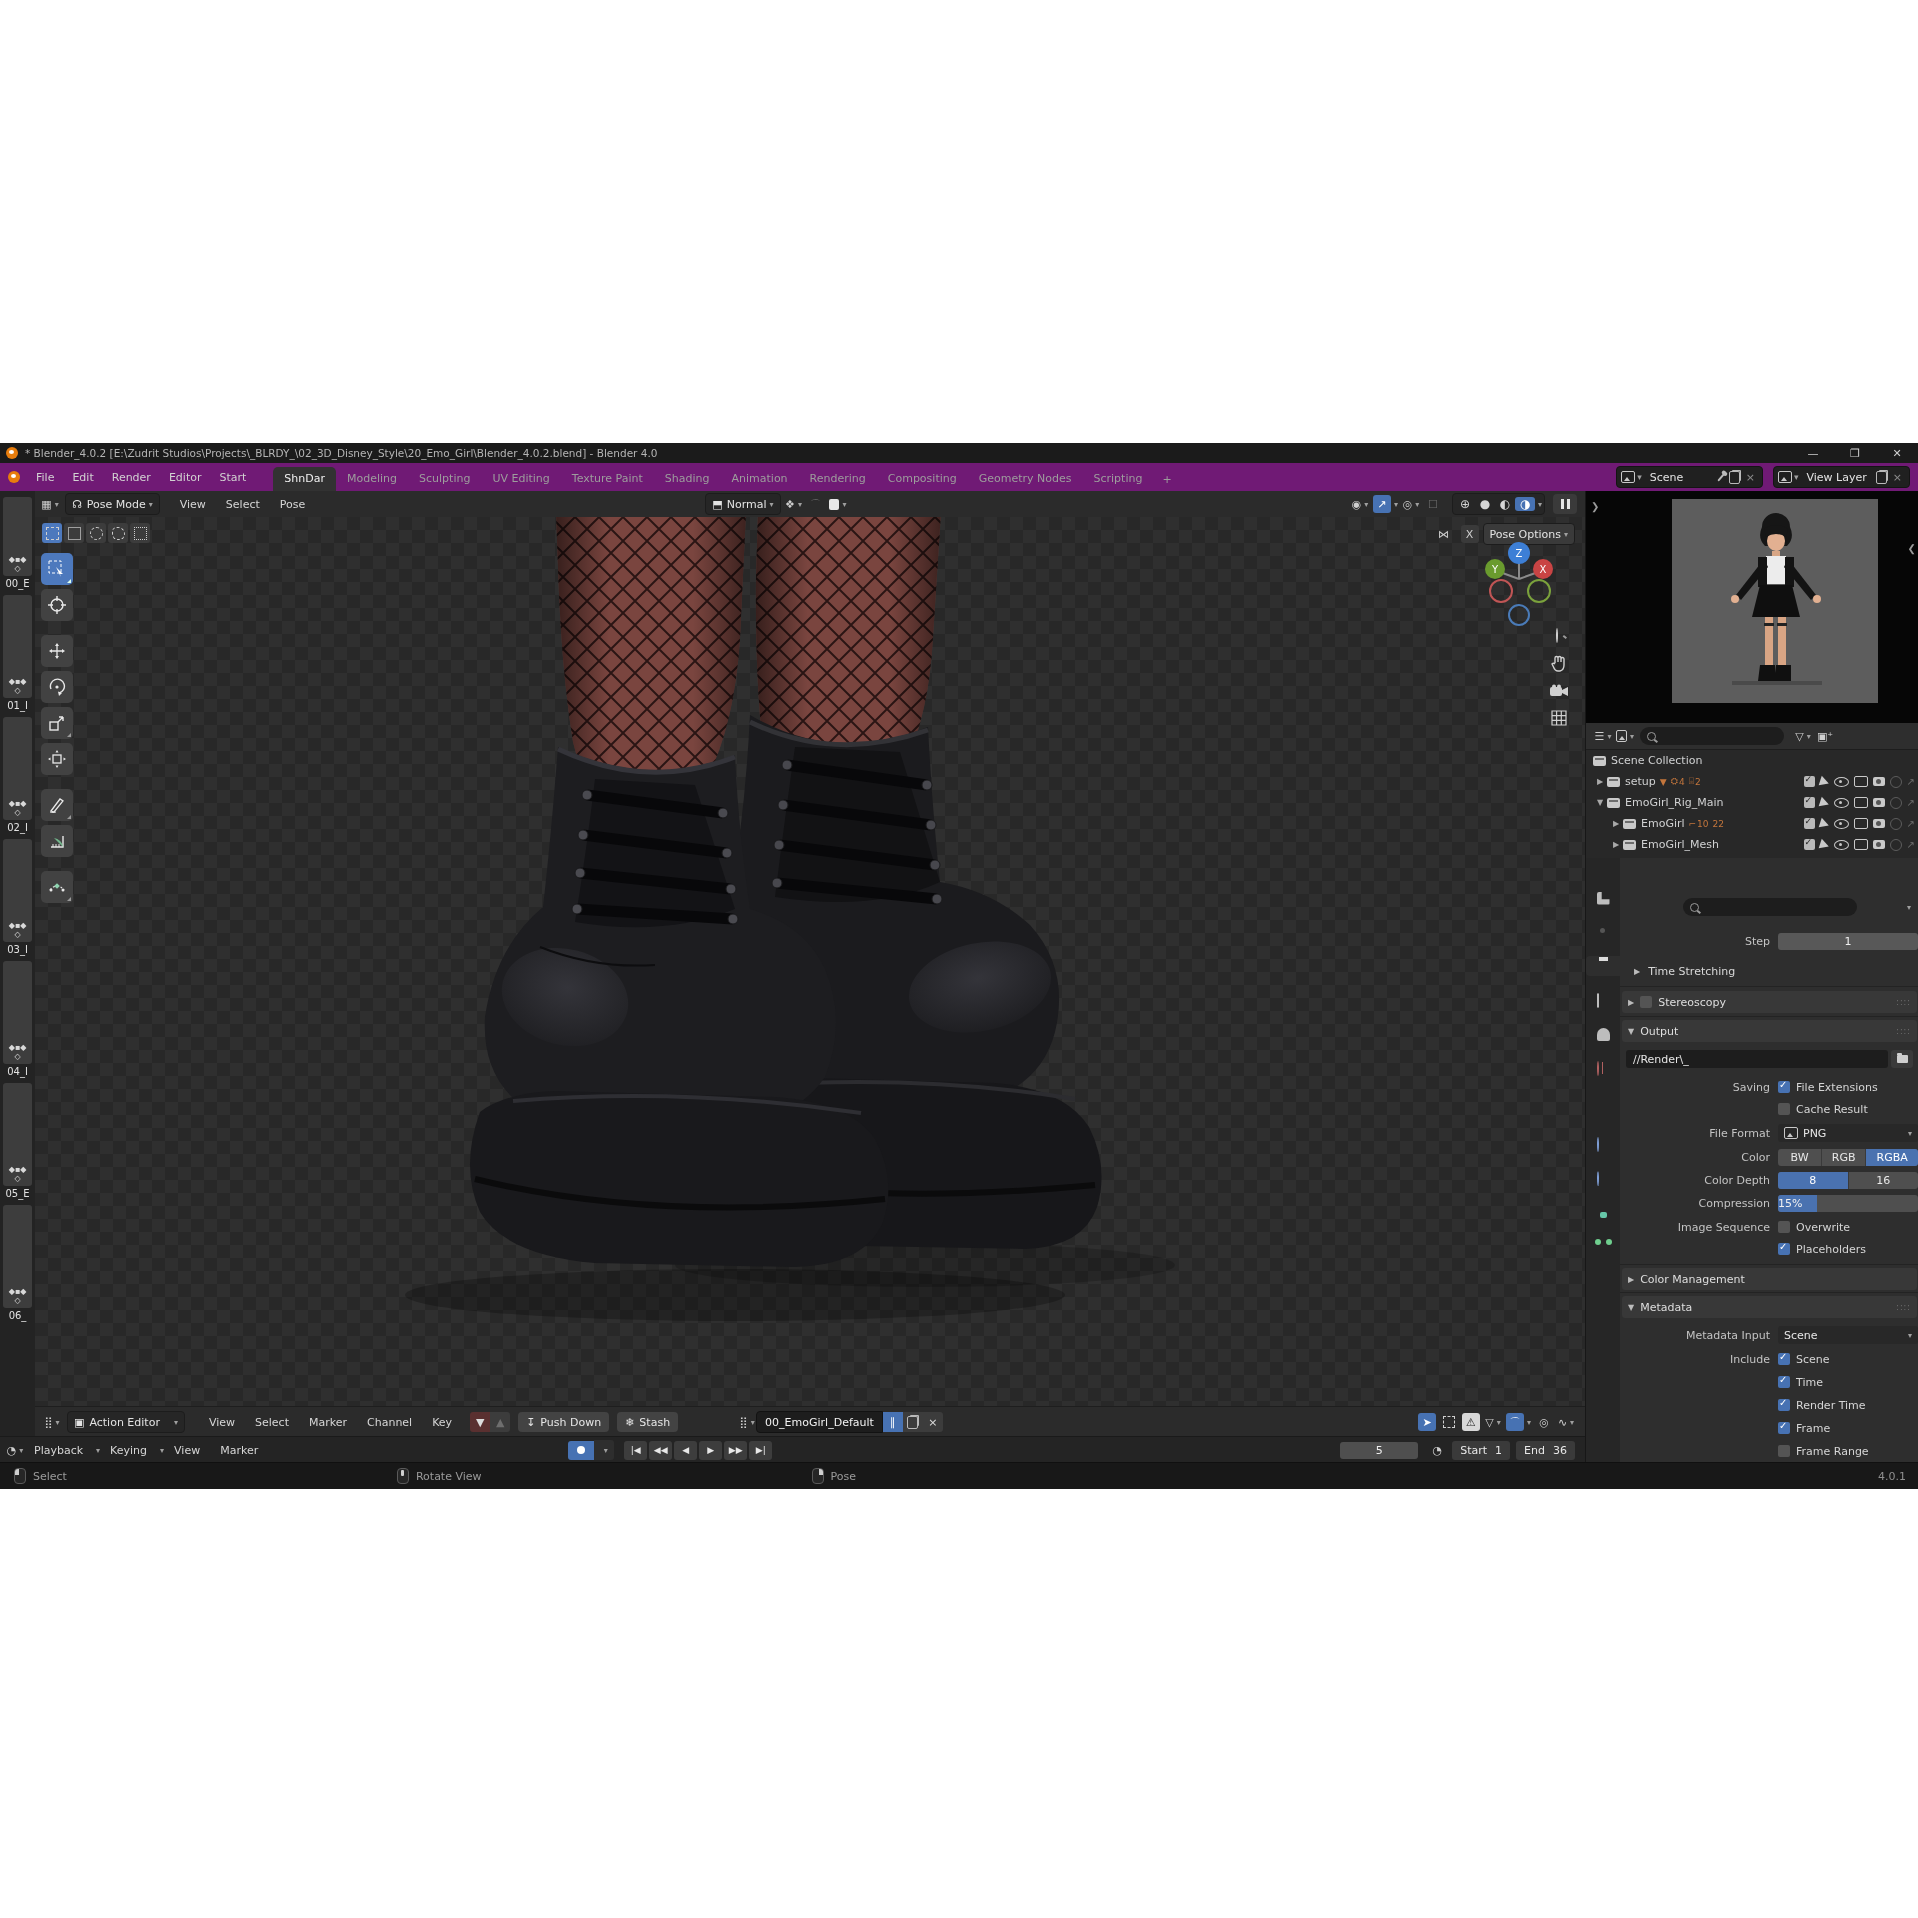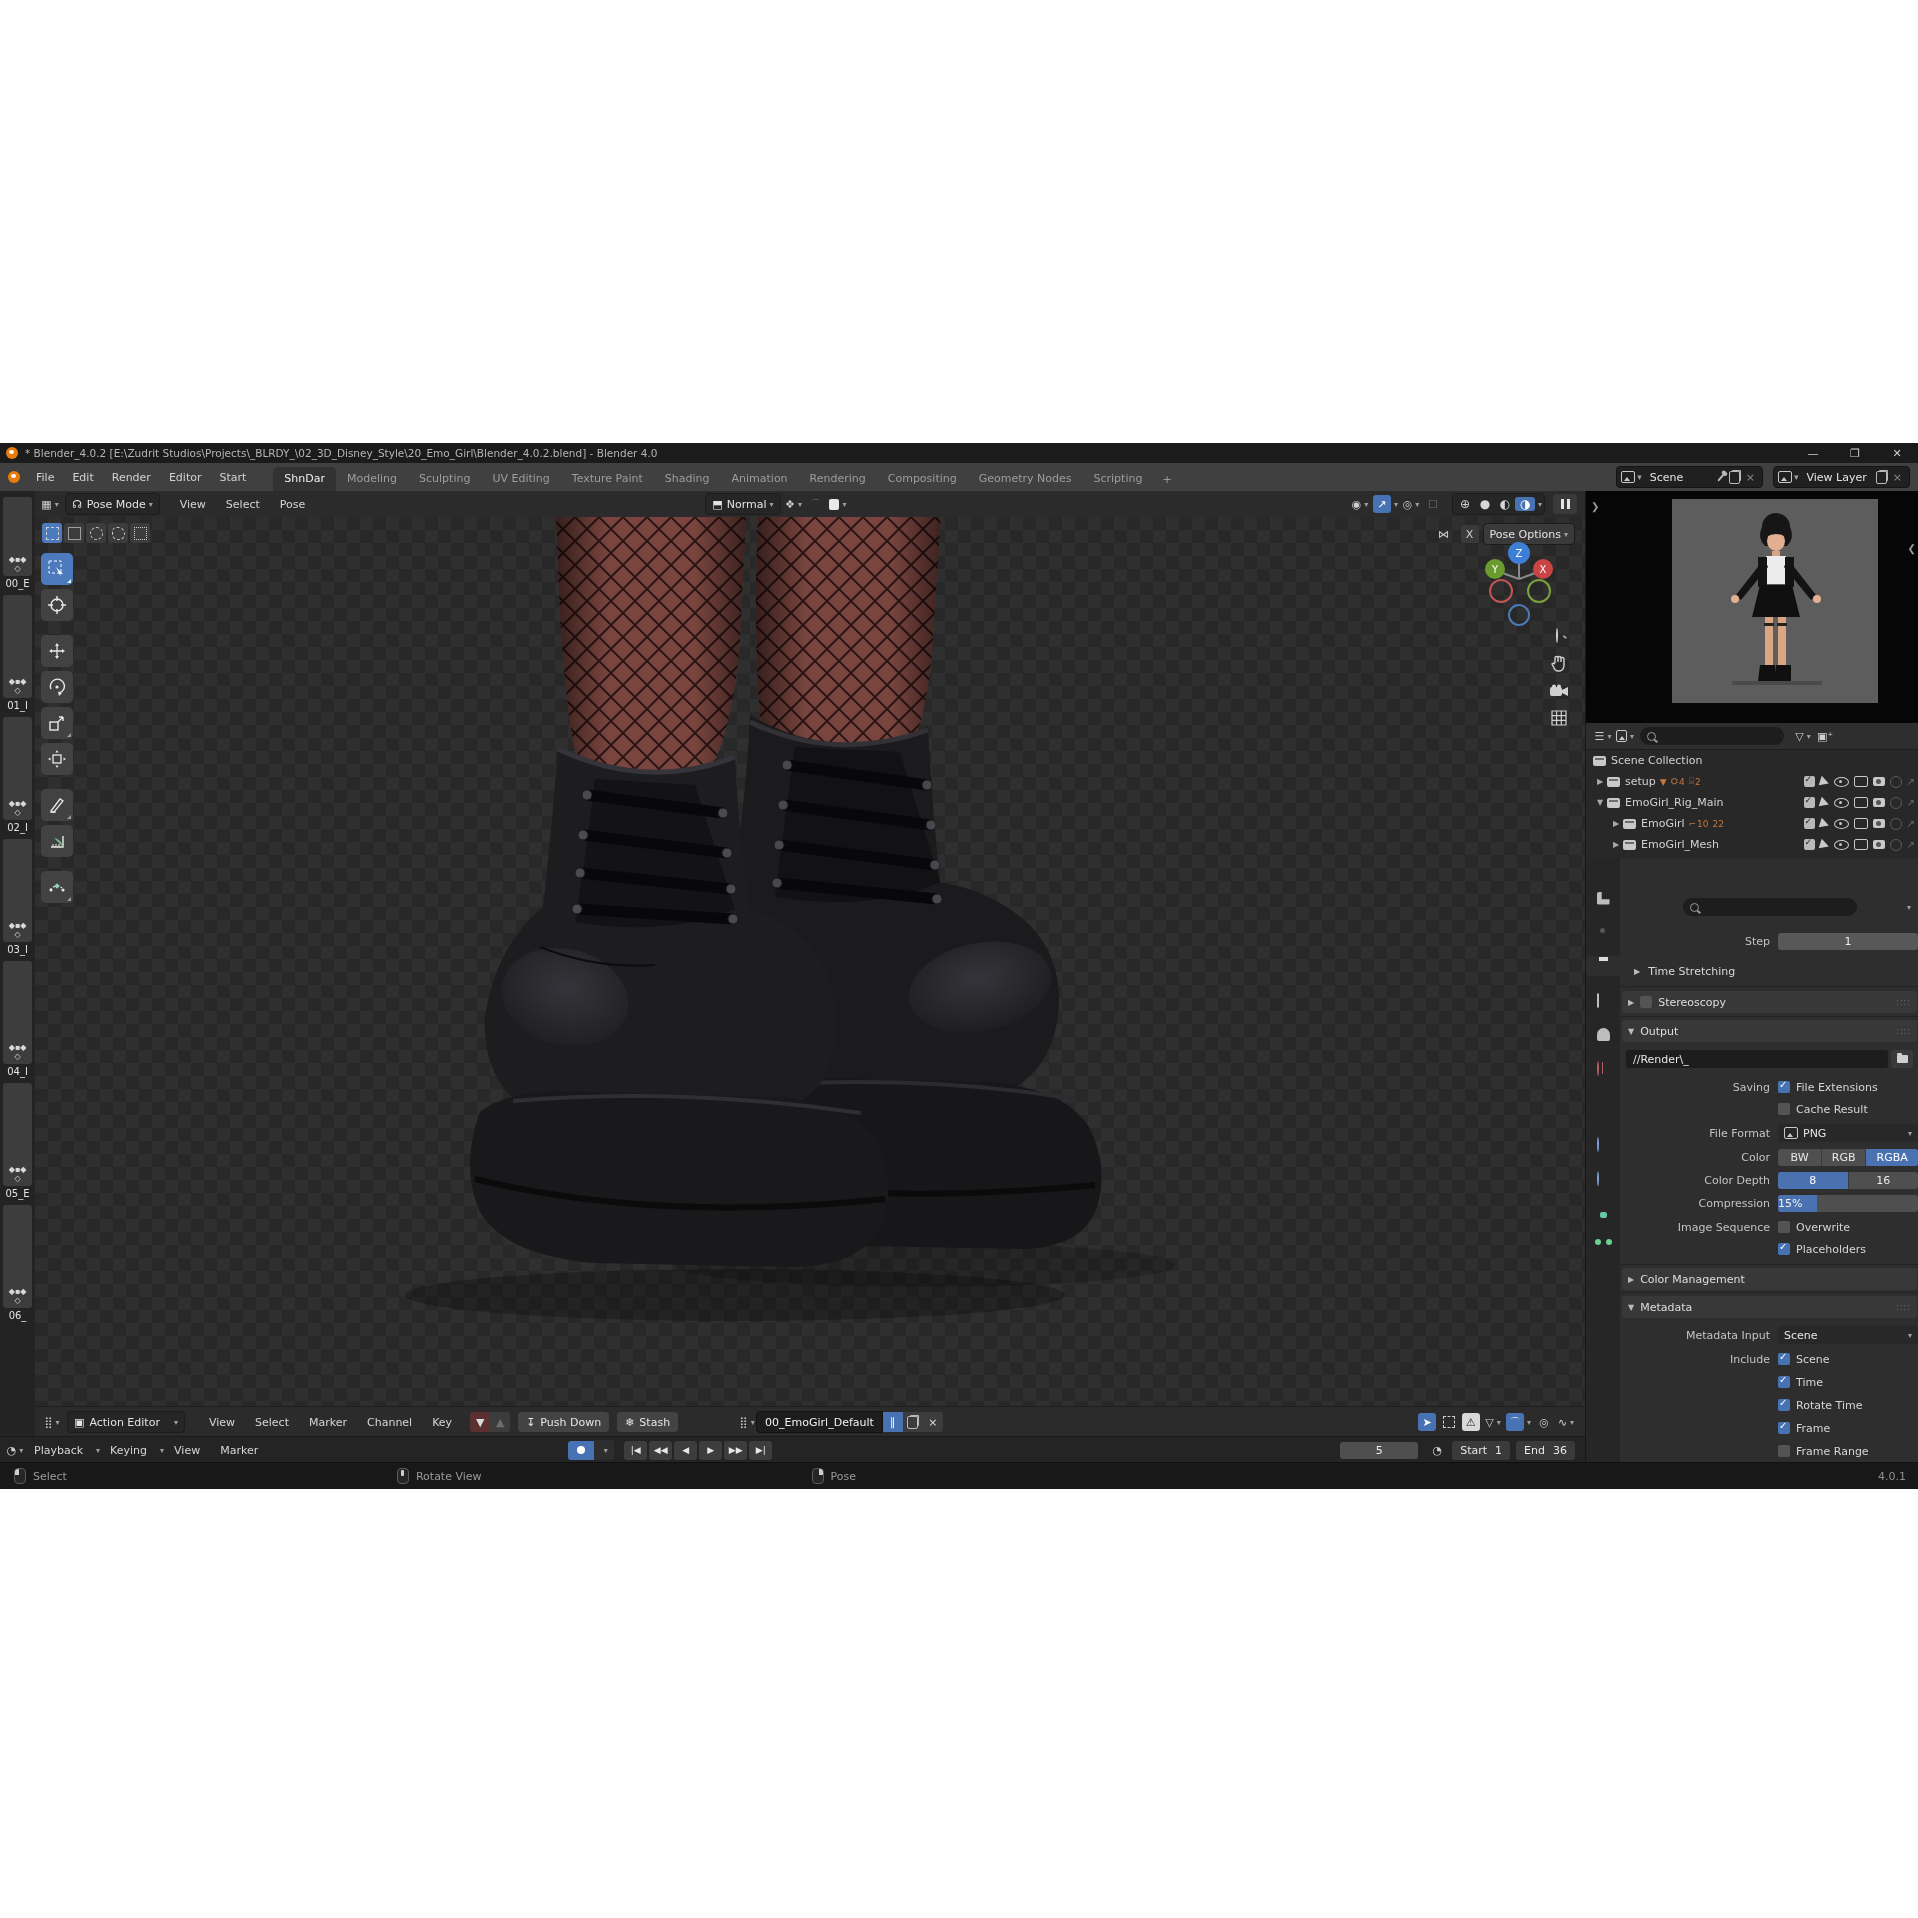--- a/index.html
+++ b/index.html
@@ -6,21 +6,21 @@
   .canvas{position:relative;width:1918px;height:1490px;background:#fff;font-family:"DejaVu Sans",sans-serif;color:#c8c8c8;overflow:hidden;}
   .app{position:absolute;left:0;top:443px;width:1918px;height:1045px;background:#1d1d1d;font-size:11px;}
   .abs{position:absolute;}
   
   .titlebar{position:absolute;left:0;top:0;width:100%;height:20px;background:#1b1b1b;display:flex;align-items:center;color:#b5b5b5;font-size:10.5px;}
   .blogo{width:12px;height:12px;border-radius:50%;background:#e87d0d;margin:0 7px 0 6px;position:relative;}
   .blogo::after{content:"";position:absolute;left:3px;top:3px;width:5px;height:4px;border-radius:50%;background:#fff;}
   .wctl{margin-left:auto;display:flex;}
   .wctl span{width:42px;text-align:center;color:#cfcfcf;font-size:11px;}
   
-  .topbar{position:absolute;left:0;top:20px;width:100%;height:28px;background:#404040;display:flex;align-items:center;border-bottom:1px solid #151515;}
+  .topbar{position:absolute;left:0;top:20px;width:100%;height:28px;background:#701a75;display:flex;align-items:center;border-bottom:1px solid #151515;}
   .menu{padding:0 9px;color:#d2d2d2;}
   .tabs{display:flex;margin-left:18px;height:100%;align-items:flex-end;}
   .tab{padding:5px 11px 6px;color:#9d9d9d;border-radius:5px 5px 0 0;}
   .tab.active{background:#323232;color:#f0f0f0;}
   .tab-plus{padding:5px 9px;color:#9d9d9d;}
   .idgroup{display:flex;align-items:center;background:#202020;border:1px solid #141414;border-radius:4px;height:20px;padding:0 4px;margin-left:10px;}
   .idgroup .txt{padding:0 6px;color:#e4e4e4;min-width:60px;}
   .mini{color:#9f9f9f;font-size:9px;padding:0 2px;}
   .ic-copy{width:9px;height:11px;border:1px solid #b9b9b9;border-radius:2px;box-shadow:2px -2px 0 -1px #b9b9b9;margin:0 3px;}
   .ic-x{color:#8b8b8b;padding:0 3px;}
@@ -771,21 +771,21 @@
           <span class="cblabel">Scene</span>
         </div>
         <div class="prow" style="top:515px">
           <span class="plabel"></span>
           <span class="cb on"></span>
           <span class="cblabel">Time</span>
         </div>
         <div class="prow" style="top:538px">
           <span class="plabel"></span>
           <span class="cb on"></span>
-          <span class="cblabel">Rotate Time</span>
+          <span class="cblabel">Render Time</span>
         </div>
         <div class="prow" style="top:561px">
           <span class="plabel"></span>
           <span class="cb on"></span>
           <span class="cblabel">Frame</span>
         </div>
         <div class="prow" style="top:584px">
           <span class="plabel"></span>
           <span class="cb"></span>
           <span class="cblabel">Frame Range</span>

